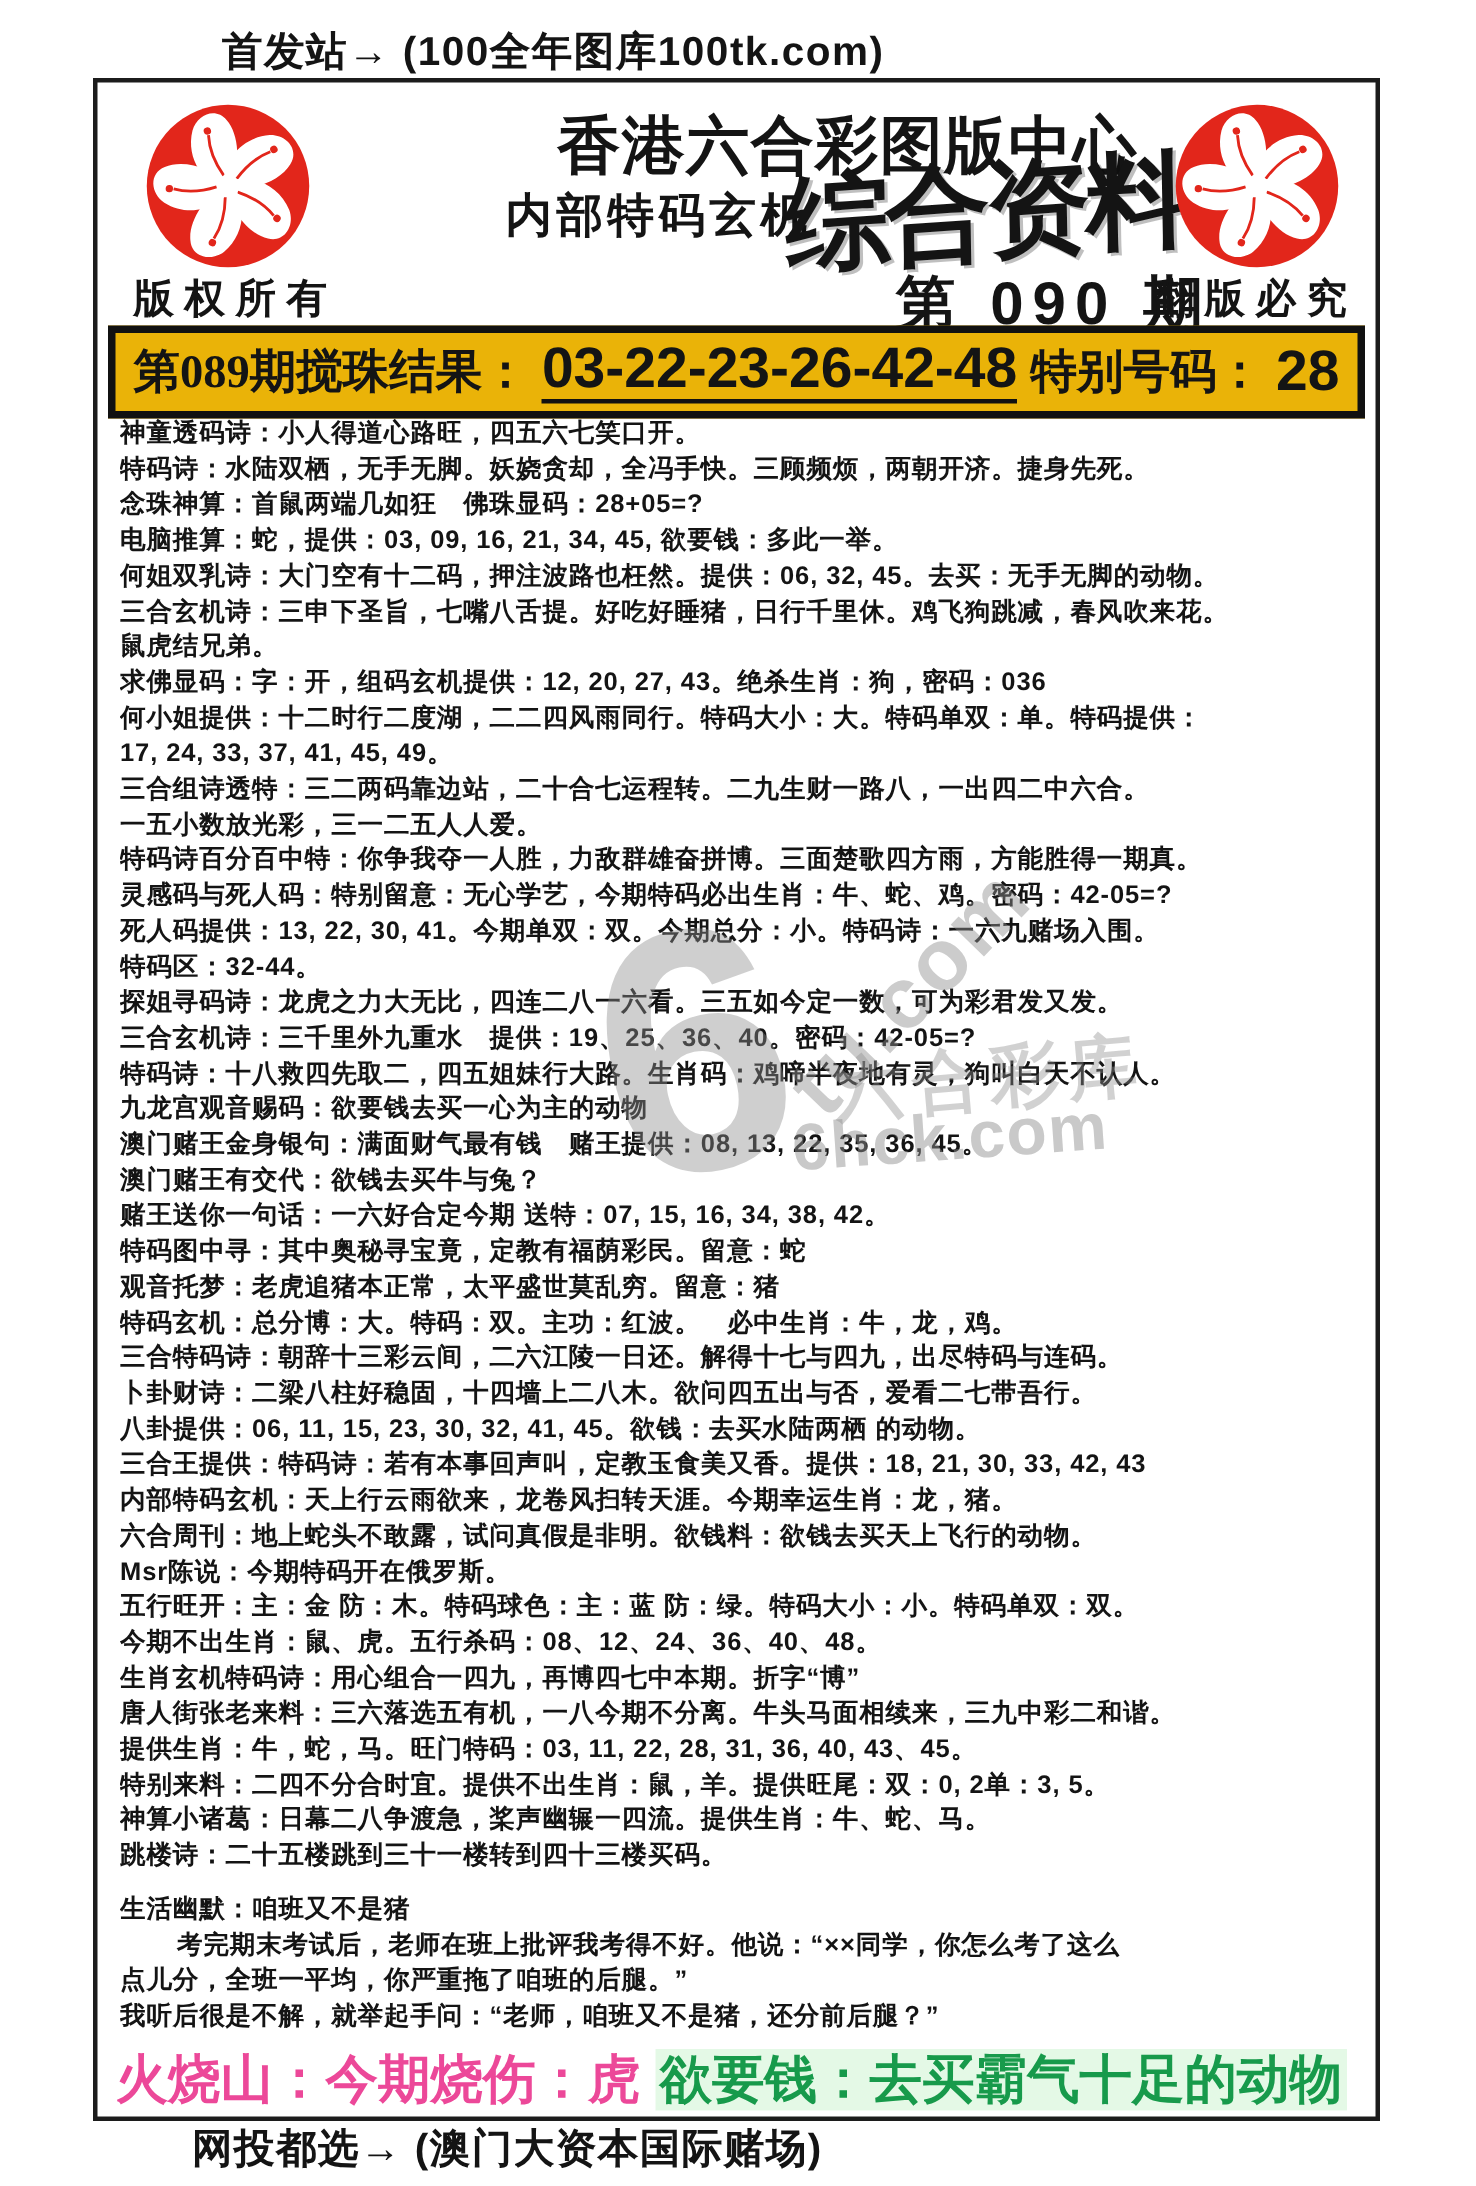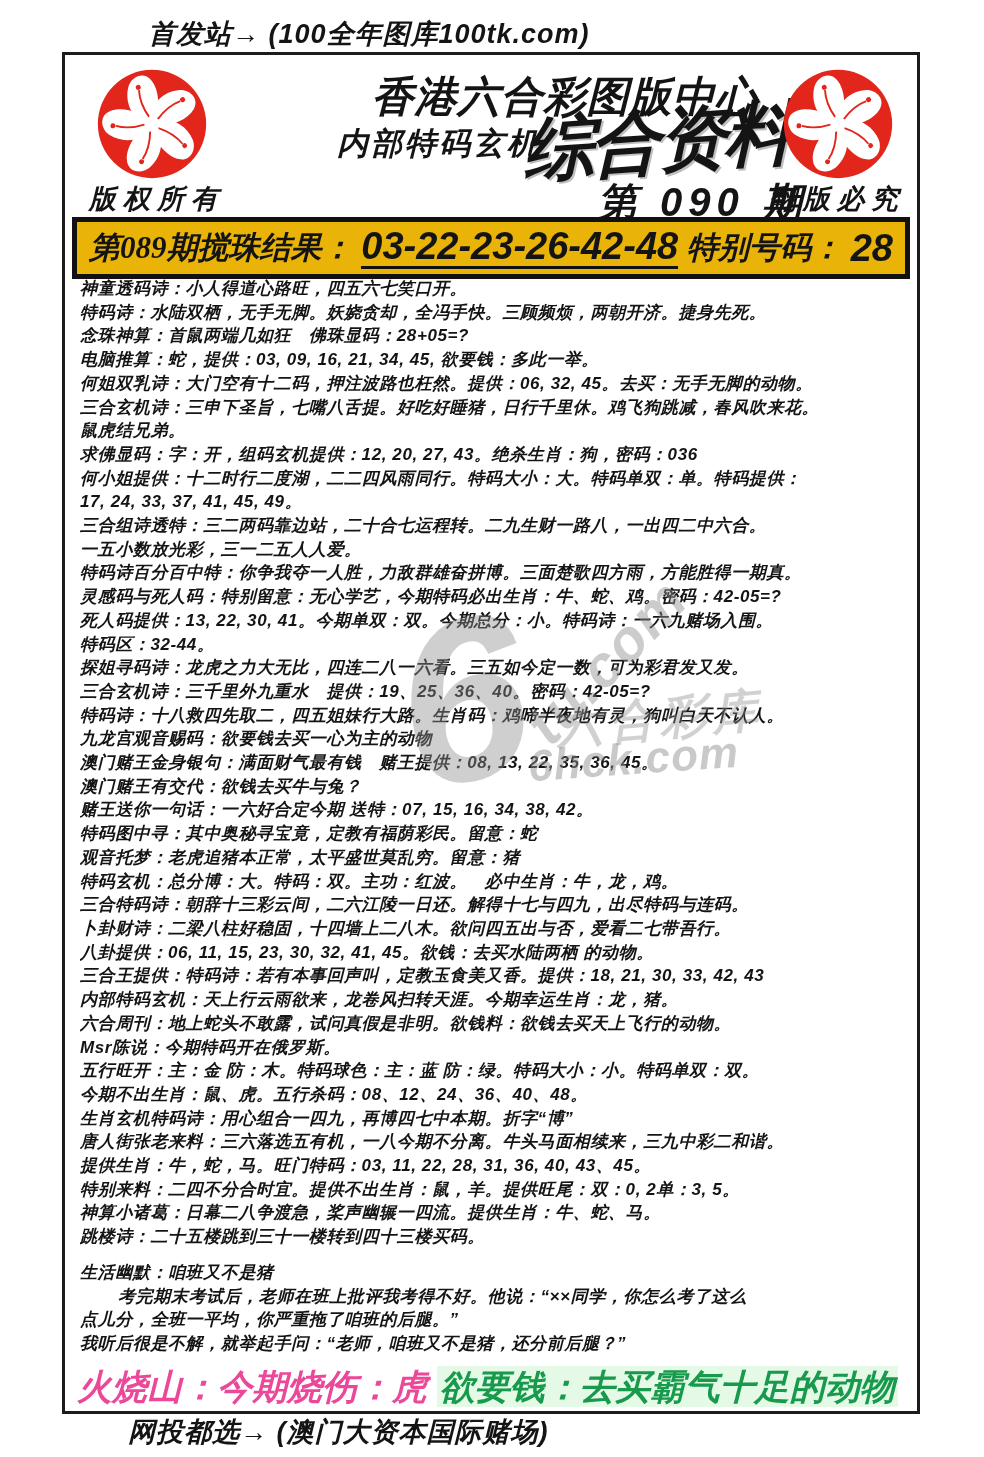--- a/index.html
+++ b/index.html
@@ -1,18 +1,18 @@
 <!DOCTYPE html>
 <html><head>
 <meta charset="utf-8">
 <style>
   html,body { margin:0; padding:0; background:#ffffff; }
   .page {
     position:relative; width:980px; height:1457px; background:#ffffff;
-    font-family:"Liberation Sans", sans-serif; color:#141414; overflow:hidden;font-style:italic;
+    font-family:"Liberation Sans", sans-serif; color:#141414; overflow:hidden;
   }
   .topnote {
     position:absolute; left:148px; top:16px;
     font-size:27px; font-weight:600; letter-spacing:1px; white-space:nowrap;
   }
   .outer {
     position:absolute; left:62px; top:52px; width:852px; height:1356px;
     border:3px solid #1c1c1c; background:transparent; box-sizing:content-box;
   }
   .hdr { position:absolute; left:0; top:0; width:100%; height:162px; }

